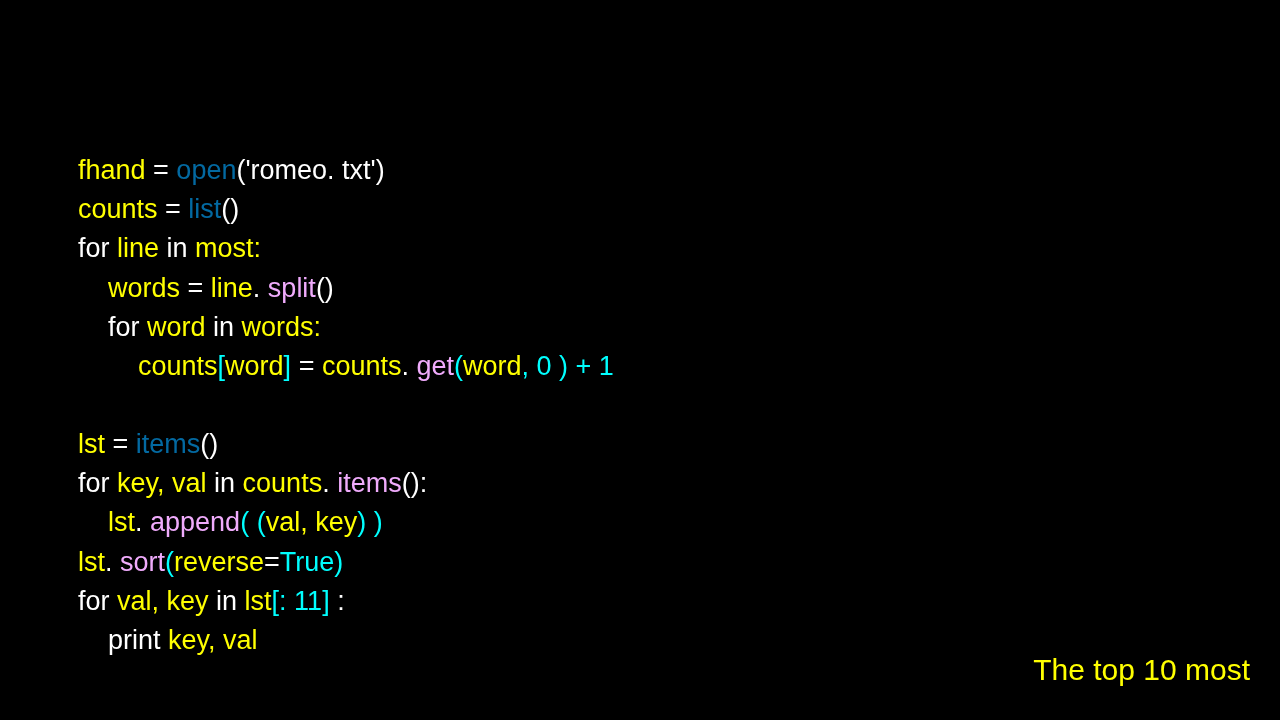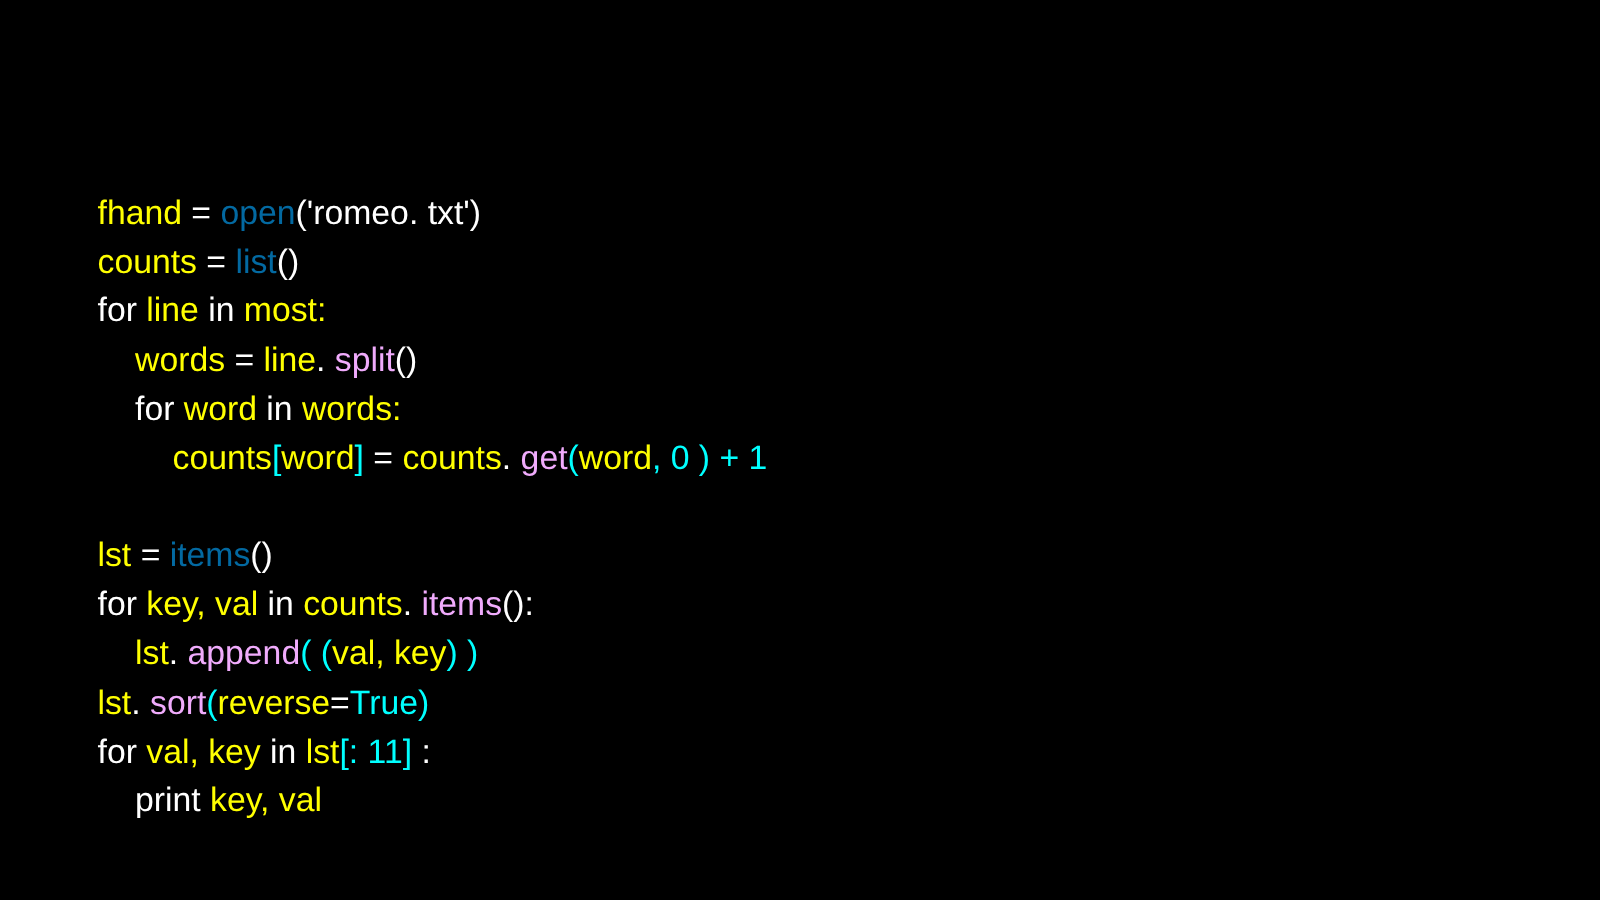--- a/index.html
+++ b/index.html
@@ -48,13 +48,14 @@
 <span></span>
 <span class="y">lst</span><span class="w"> = </span><span class="g">items</span><span class="w">()</span>
 <span class="w">for </span><span class="y">key, val</span><span class="w"> in </span><span class="y">counts</span><span class="w">. </span><span class="m">items</span><span class="w">():</span>
 <span class="y">    lst</span><span class="w">. </span><span class="m">append</span><span class="c">( (</span><span class="y">val, key</span><span class="c">) )</span>
 <span class="y">lst</span><span class="w">. </span><span class="m">sort</span><span class="c">(</span><span class="y">reverse</span><span class="w">=</span><span class="c">True</span><span class="c">)</span>
 <span class="w">for </span><span class="y">val, key</span><span class="w"> in </span><span class="y">lst</span><span class="c">[: 11]</span><span class="w"> :</span>
 <span class="w">    print </span><span class="y">key, val</span>
 </div>
 
 <div class="caption">
+  <div>The top 10 most</div>
 </div>
 
 </body></html>

